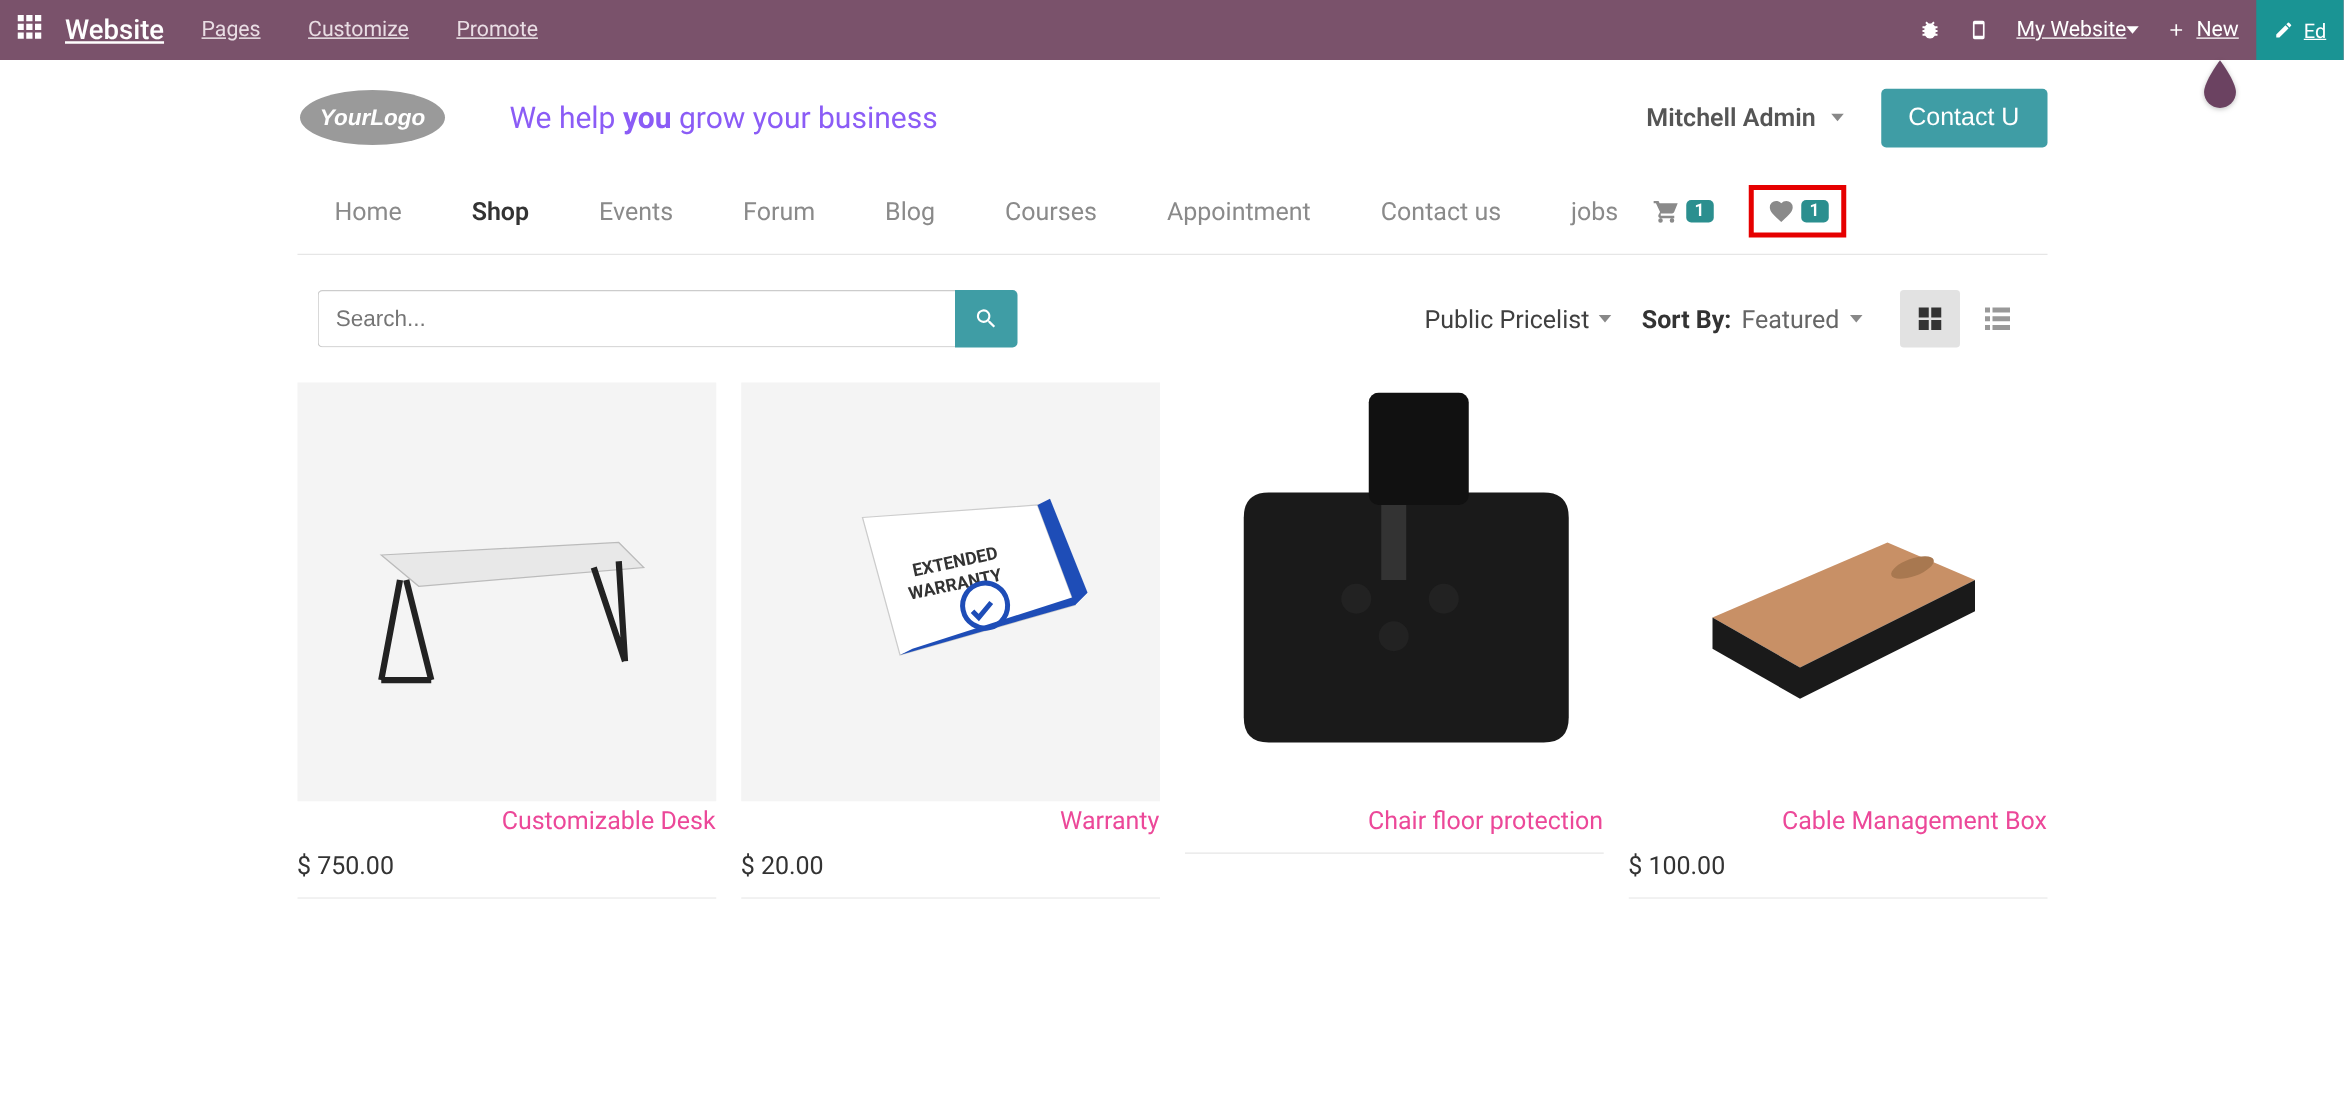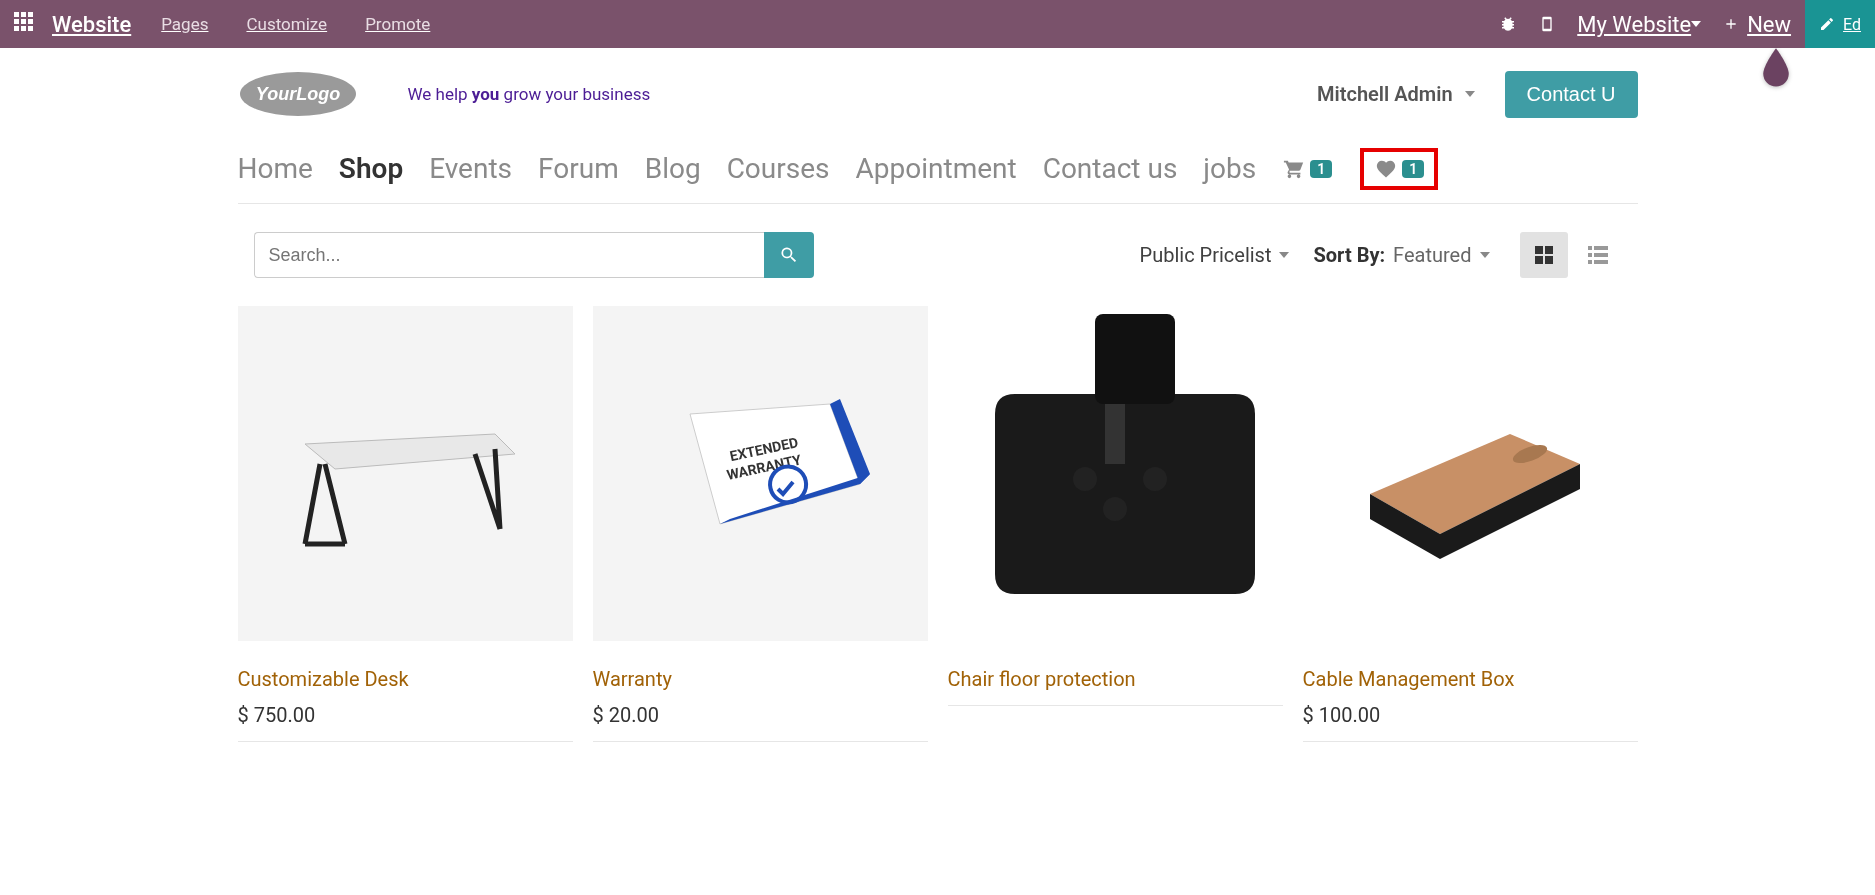--- a/index.html
+++ b/index.html
@@ -4,42 +4,42 @@
 <style>
 * { margin: 0; padding: 0; box-sizing: border-box; }
 body { font-family: -apple-system, BlinkMacSystemFont, "Segoe UI", Roboto, sans-serif; background: #fff; color: #333; width: 1875px; }
 
 
 .admin-bar { background: #7a526b; height: 48px; display: flex; align-items: center; padding: 0 14px; color: #fff; text-decoration: underline; }
 .admin-bar .apps-icon { margin-right: 18px; cursor: pointer; }
 .admin-bar .app-title { font-size: 22px; font-weight: 500; margin-right: 30px; }
 .admin-bar .admin-link { font-size: 17px; color: #e9dde4; margin-right: 38px; cursor: pointer; }
 .admin-bar .spacer { flex: 1; }
-.admin-bar .right-item { display: flex; align-items: center; margin-left: 22px; cursor: pointer; font-size: 22px; }
+.admin-bar .right-item { display: flex; align-items: center; margin-left: 22px; cursor: pointer; font-size: 17px; }
 .admin-bar .right-item svg { fill: #fff; }
 .admin-bar .new-btn { display: flex; align-items: center; gap: 8px; }
 .admin-bar .edit-block { background: #1a9494; height: 48px; display: flex; align-items: center; padding: 0 14px; margin-left: 14px; margin-right: -14px; gap: 8px; }
 
 
 .page { max-width: 1400px; margin: 0 auto; }
 
 
 .site-header { display: flex; align-items: center; padding: 22px 0 16px; }
 .logo { width: 120px; height: 48px; margin-right: 50px; }
-.tagline { font-size: 17px; color: #4c1d95; }
+.tagline { font-size: 24px; color: #8b5cf6; }
 .tagline strong { font-weight: 700; }
 .site-header .spacer { flex: 1; }
 .user-drop { font-size: 20px; color: #555; font-weight: 600; display: flex; align-items: center; gap: 12px; margin-right: 30px; cursor: pointer; }
 .contact-btn { background: #3f9da5; color: #fff; border: none; padding: 12px 22px; font-size: 20px; border-radius: 4px; cursor: pointer; }
 .theme-drop { position: absolute; right: 82px; top: 48px; }
 .theme-drop svg { filter: drop-shadow(0 1px 2px rgba(0,0,0,.25)); }
 
 
 .nav-row { display: flex; align-items: center; height: 70px; border-bottom: 1px solid #e6e6e6; }
-.nav-link { font-size: 28px; color: #8a8a8a; margin-right: 26px; cursor: pointer; }
+.nav-link { font-size: 20px; color: #8a8a8a; margin-right: 26px; cursor: pointer; margin-left: 30px; }
 .nav-link.active { color: #333; font-weight: 600; }
 .cart-link, .wish-link { display: flex; align-items: center; gap: 4px; cursor: pointer; position: relative; }
 .badge { background: #2b8f8f; color: #fff; font-size: 14px; font-weight: 600; padding: 1px 7px; border-radius: 4px; }
 .wish-box { border: 4px solid #e60000; padding: 6px 10px; margin-left: 28px; }
 .wish-link svg { fill: #8a8a8a; }
 
 
 .toolbar { display: flex; align-items: center; padding: 28px 16px; }
 .search-wrap { display: flex; }
 .search-input { width: 510px; height: 46px; border: 1px solid #ccc; border-right: none; border-radius: 4px 0 0 4px; padding: 0 14px; font-size: 18px; color: #888; outline: none; }
@@ -49,21 +49,21 @@
 .sortby { font-size: 20px; display: flex; align-items: center; gap: 8px; margin-right: 30px; cursor: pointer; }
 .sortby .lbl { font-weight: 700; }
 .view-toggle { display: flex; gap: 6px; }
 .view-btn { width: 48px; height: 46px; border: none; background: transparent; cursor: pointer; display: flex; align-items: center; justify-content: center; border-radius: 3px; }
 .view-btn.active { background: #e2e2e2; }
 
 
 .grid { display: grid; grid-template-columns: repeat(4, 1fr); gap: 20px; }
 .card { }
 .card-img { width: 100%; aspect-ratio: 1; background: #f4f4f4; display: flex; align-items: center; justify-content: center; overflow: hidden; }
-.card-title { color: #a16207; font-size: 20px; margin-top: 26px; cursor: pointer; }
+.card-title { color: #ec4899; font-size: 20px; margin-top: 3px; cursor: pointer; text-align: right; }
 .card-price { font-size: 20px; color: #333; margin-top: 12px; }
 .card hr { border: none; border-top: 1px solid #e6e6e6; margin-top: 14px; }
 
 .caret { width: 0; height: 0; border-left: 5px solid transparent; border-right: 5px solid transparent; border-top: 6px solid currentColor; display: inline-block; }
 </style>
 </head>
 <body>
 
 <div class="admin-bar">
   <span class="apps-icon">

